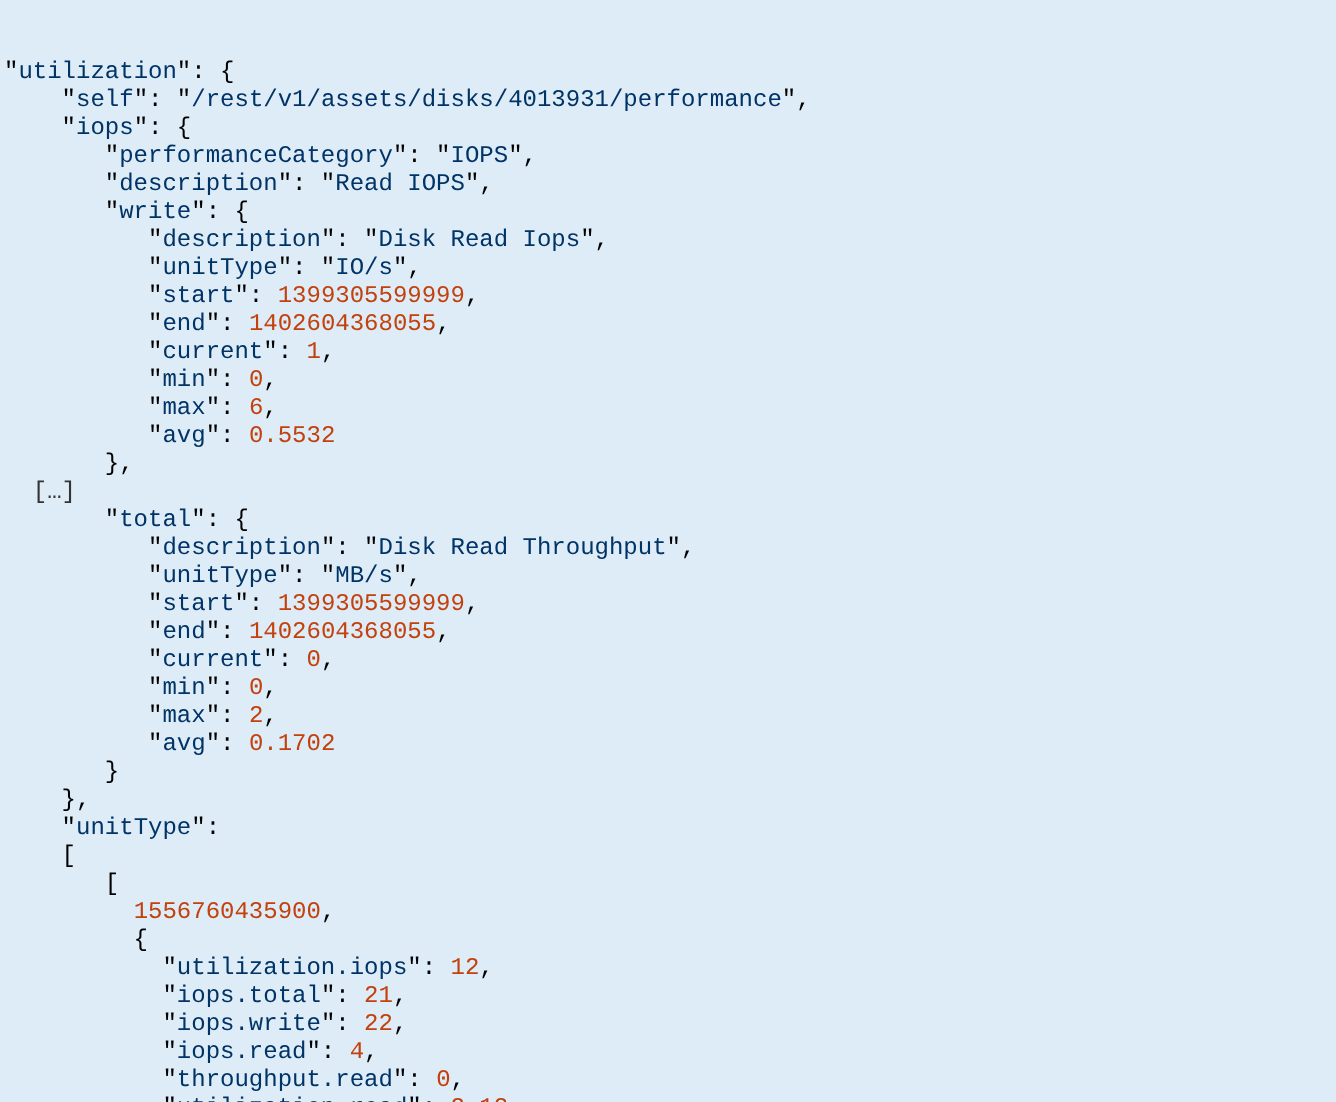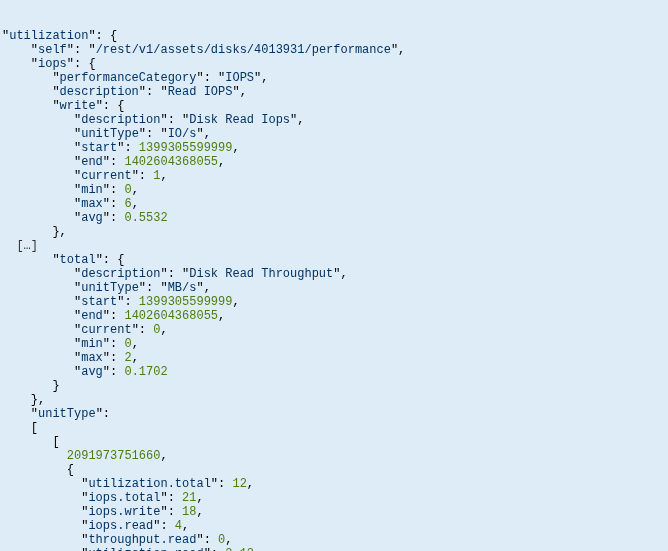--- a/index.html
+++ b/index.html
@@ -14,21 +14,21 @@
     font-family: Consolas, "Courier New", monospace;
     font-size: 12px;
     line-height: 14px;
     color: #333;
     padding: 1px 0 0 2px;
     box-sizing: border-box;
     white-space: pre;
   }
   .k { color: #036; }   
   .p { color: #000; }   
-  .n { color: #4d7c0f; }   
+  .n { color: #c2410c; }   
 </style>
 </head>
 <body>
 
 <div class="code"><span class="p">"</span><span class="k">utilization</span><span class="p">": {</span>
 <span class="p">    "</span><span class="k">self</span><span class="p">": "</span><span class="k">/rest/v1/assets/disks/4013931/performance</span><span class="p">",</span>
 <span class="p">    "</span><span class="k">iops</span><span class="p">": {</span>
 <span class="p">       "</span><span class="k">performanceCategory</span><span class="p">": "</span><span class="k">IOPS</span><span class="p">",</span>
 <span class="p">       "</span><span class="k">description</span><span class="p">": "</span><span class="k">Read IOPS</span><span class="p">",</span>
 <span class="p">       "</span><span class="k">write</span><span class="p">": {</span>
@@ -49,24 +49,24 @@
 <span class="p">          "</span><span class="k">end</span><span class="p">": </span><span class="n">1402604368055</span><span class="p">,</span>
 <span class="p">          "</span><span class="k">current</span><span class="p">": </span><span class="n">0</span><span class="p">,</span>
 <span class="p">          "</span><span class="k">min</span><span class="p">": </span><span class="n">0</span><span class="p">,</span>
 <span class="p">          "</span><span class="k">max</span><span class="p">": </span><span class="n">2</span><span class="p">,</span>
 <span class="p">          "</span><span class="k">avg</span><span class="p">": </span><span class="n">0.1702</span>
 <span class="p">       }</span>
 <span class="p">    },</span>
 <span class="p">    "</span><span class="k">unitType</span><span class="p">":</span>
 <span class="p">    [</span>
 <span class="p">       [</span>
-<span class="p">         </span><span class="n">2091973751660</span><span class="p">,</span>
+<span class="p">         </span><span class="n">1556760435900</span><span class="p">,</span>
 <span class="p">         {</span>
-<span class="p">           "</span><span class="k">utilization.total</span><span class="p">": </span><span class="n">12</span><span class="p">,</span>
+<span class="p">           "</span><span class="k">utilization.iops</span><span class="p">": </span><span class="n">12</span><span class="p">,</span>
 <span class="p">           "</span><span class="k">iops.total</span><span class="p">": </span><span class="n">21</span><span class="p">,</span>
-<span class="p">           "</span><span class="k">iops.write</span><span class="p">": </span><span class="n">18</span><span class="p">,</span>
+<span class="p">           "</span><span class="k">iops.write</span><span class="p">": </span><span class="n">22</span><span class="p">,</span>
 <span class="p">           "</span><span class="k">iops.read</span><span class="p">": </span><span class="n">4</span><span class="p">,</span>
 <span class="p">           "</span><span class="k">throughput.read</span><span class="p">": </span><span class="n">0</span><span class="p">,</span>
 <span class="p">           "</span><span class="k">utilization.read</span><span class="p">": </span><span class="n">2.12</span><span class="p">,</span>
 
 
 </div>
 
 
 </body></html>

